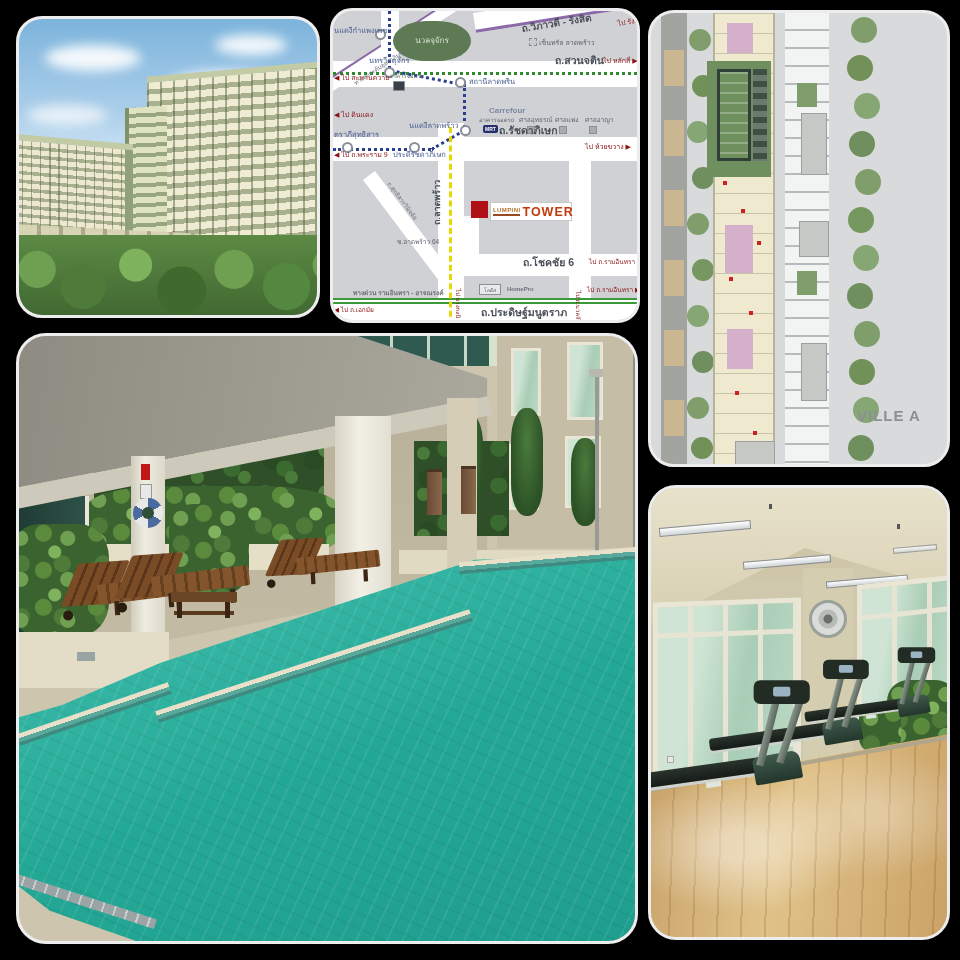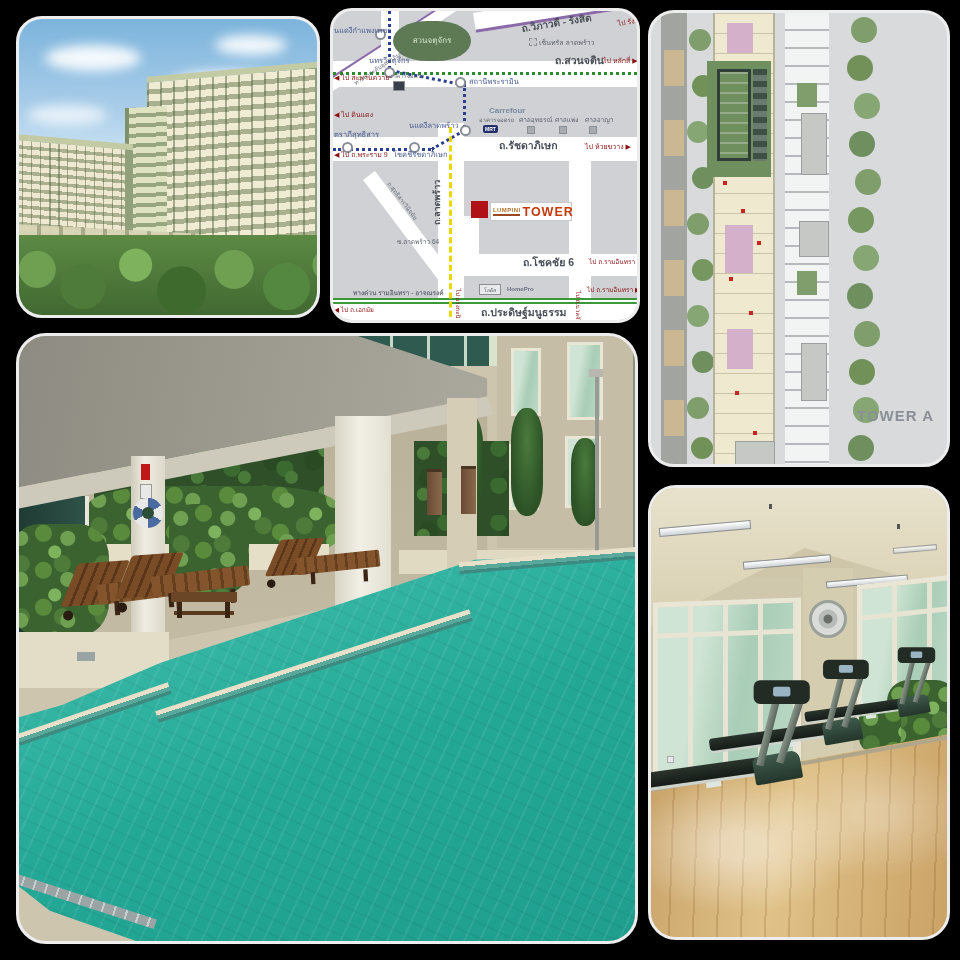--- a/index.html
+++ b/index.html
@@ -147,21 +147,21 @@
     <div class="bts" style="left:0;top:61px;width:100%"></div>
     <div class="exline" style="left:0;top:287px;width:100%"></div>
     <div class="mrt-v" style="left:55px;top:0;height:58px"></div>
     <div class="mrt-h" style="left:57px;top:58px;width:78px;transform:rotate(11deg);transform-origin:left top"></div>
     <div class="mrt-v" style="left:130px;top:70px;height:48px"></div>
     <div class="mrt-h" style="left:98px;top:137px;width:38px;transform:rotate(-30deg);transform-origin:left top"></div>
     <div class="mrt-h" style="left:0;top:137px;width:98px"></div>
     <div class="yel" style="left:116px;top:116px;height:199px"></div>
 
     <div class="abs" style="left:60px;top:10px;width:78px;height:40px;background:#5d7a55;border-radius:50%/58%;display:flex;align-items:center;justify-content:center">
-      <span class="lbl" style="position:static;color:#d9e6cf;font-size:8px">สวนจตุจักร</span>
+      <span class="lbl" style="position:static;color:#d9e6cf;font-size:8px">นวลจุจักร</span>
     </div>
 
     <div class="stc" style="left:42px;top:18px"></div>
     <div class="stc" style="left:51px;top:56px"></div>
     <div class="stc" style="left:122px;top:66px"></div>
     <div class="stc" style="left:127px;top:114px"></div>
     <div class="stc" style="left:76px;top:131px"></div>
     <div class="stc" style="left:9px;top:131px"></div>
 
     <span class="lbl st" style="left:1px;top:16px">นแดงีกำแพงเพชร</span>
@@ -170,54 +170,54 @@
     <div class="iconbox" style="left:60px;top:70px;width:12px;height:10px;background:#3a3f4a"></div>
     <span class="lbl dir" style="left:1px;top:63px">◀ ไป สะพานควาย</span>
     <span class="lbl dir" style="left:1px;top:100px">◀ ไป ดินแดง</span>
     <span class="lbl" style="left:20px;top:70px;font-size:6px;color:#6a6f7a;transform:rotate(-33deg);transform-origin:left top">ทางยกระดับอุตราภิมุข</span>
     <span class="lbl rdname" style="left:188px;top:13px;font-size:10px;transform:rotate(-9deg);transform-origin:left top">ถ.วิภาวดี - รังสิต</span>
     <span class="lbl dir" style="left:284px;top:9px;transform:rotate(-9deg);transform-origin:left top">ไป รังสิต ▶</span>
     <span class="lbl" style="left:206px;top:28px;font-size:7px">เซ็นทรัล ลาดพร้าว</span>
     <div class="iconbox" style="left:196px;top:27px;width:8px;height:8px;border-style:dashed;background:#c9cbce"></div>
     <span class="lbl rdname" style="left:222px;top:44px">ถ.สวนจติน</span>
     <span class="lbl dir" style="left:270px;top:46px">ไป หลักสี่ ▶</span>
-    <span class="lbl st" style="left:136px;top:67px">สถานีพระรามิน</span>
+    <span class="lbl st" style="left:136px;top:67px">สถานีลาดพริน</span>
     <span class="lbl" style="left:156px;top:96px;color:#7a8aa0;font-weight:bold">Carrefour</span>
     <span class="lbl" style="left:146px;top:106px;font-size:6px">อาคารจอดรถ</span>
     <span class="mrtbadge abs" style="left:150px;top:114px">MRT</span>
     <span class="lbl" style="left:186px;top:106px;font-size:6.5px">ศาลอุทธรณ์</span>
     <span class="lbl" style="left:222px;top:106px;font-size:6.5px">ศาลแพ่ง</span>
     <span class="lbl" style="left:252px;top:106px;font-size:6.5px">ศาลอาญา</span>
     <div class="sq" style="left:194px;top:115px"></div>
     <div class="sq" style="left:226px;top:115px"></div>
     <div class="sq" style="left:256px;top:115px"></div>
-    <span class="lbl rdname" style="left:166px;top:129px">ถ.รัชดาภิเษก</span>
+    <span class="lbl rdname" style="left:166px;top:114px">ถ.รัชดาภิเษก</span>
     <span class="lbl dir" style="left:252px;top:132px">ไป ห้วยขวาง ▶</span>
     <span class="lbl st" style="left:76px;top:111px">นแดงีลาดพร้าว</span>
     <span class="lbl st" style="left:1px;top:120px">ตราภีสุทธิสาร</span>
     <span class="lbl dir" style="left:1px;top:140px">◀ ไป ถ.พระราม 9</span>
-    <span class="lbl st" style="left:60px;top:140px">โชคชีรัชดาภิเษก</span>
+    <span class="lbl st" style="left:60px;top:140px">ประดีรัชดาภิเษก</span>
     <span class="lbl rdname" style="left:100px;top:214px;font-size:9px;transform:rotate(-90deg);transform-origin:left top">ถ.ลาดพร้าว</span>
     <span class="lbl" style="left:58px;top:170px;font-size:6px;color:#6a6f7a;transform:rotate(53deg);transform-origin:left top">ถ.สุทธิสารวินิจฉัย</span>
     <span class="lbl" style="left:64px;top:228px;font-size:6.5px">ซ.ลาดพร้าว 64</span>
 
     <div class="logo-red" style="left:138px;top:190px"></div>
     <div class="logo-box" style="left:157px;top:191px">
       <span class="logo-lum">LUMPINI</span>
       <span class="logo-vil">TOWER</span>
     </div>
     <span class="lbl rdname" style="left:190px;top:246px">ถ.โชคชัย 6</span>
     <span class="lbl dir" style="left:256px;top:248px;font-size:6.5px">ไป ถ.รามอินทรา ▶</span>
     <div class="iconbox" style="left:146px;top:273px;width:22px;height:11px">
         <span>โลตัส</span>
       </div>
     <span class="lbl" style="left:174px;top:275px;font-size:6px;font-weight:bold;color:#6a7080">HomePro</span>
     <span class="lbl" style="left:20px;top:279px;font-size:6.5px;color:#6a6f7a;font-weight:bold">ทางด่วน รามอินทรา - อาจณรงค์</span>
     <span class="lbl dir" style="left:1px;top:296px;font-size:6.5px">◀ ไป ถ.เอกมัย</span>
-    <span class="lbl rdname" style="left:148px;top:296px">ถ.ประดิษฐ์มนูธรรม</span>
+    <span class="lbl rdname" style="left:148px;top:296px">ถ.ประดิษฐ์มนูตราภ</span>
     <span class="lbl dir" style="left:254px;top:276px;font-size:6.5px">ไป ถ.รามอินทรา ▶</span>
     <span class="lbl dir" style="left:128px;top:278px;font-size:6px;transform:rotate(90deg);transform-origin:left top">ไป บางกะปิ</span>
     <span class="lbl dir" style="left:248px;top:280px;font-size:6px;transform:rotate(90deg);transform-origin:left top">ไป ถ.นวลจันทร์</span>
   </section>
 
   <section class="tile t-plan">
     <div class="abs" style="left:10px;top:0;width:26px;height:100%;background:#a2a4a0">
       <div class="abs" style="inset:3px;background:repeating-linear-gradient(180deg,transparent 0 34px,#cbb892 34px 70px)"></div>
     </div>
     <div class="treecol" style="left:38px;top:16px;width:22px;height:22px;background:#7f9e6b;box-shadow:3px 46px 0 #719158,-2px 92px 0 #86a673,3px 138px 0 #6f8f5f,-2px 184px 0 #7f9e6b,3px 230px 0 #769760,-2px 276px 0 #86a673,3px 322px 0 #6f8f5f,-2px 368px 0 #7f9e6b,2px 408px 0 #719158"></div>
@@ -230,21 +230,21 @@
     <div class="abs" style="left:76px;top:316px;width:26px;height:40px;background:#d4b0ca"></div>
     <div class="abs" style="left:72px;top:168px;width:4px;height:4px;background:#c22;box-shadow:18px 28px 0 #c22,34px 60px 0 #c22,6px 96px 0 #c22,26px 130px 0 #c22,12px 210px 0 #c22,30px 250px 0 #c22"></div>
     <div class="abs" style="left:134px;top:0;width:44px;height:100%;background:repeating-linear-gradient(180deg,#f2f3f3 0 16px,#b6babc 16px 18px)"></div>
     <div class="abs" style="left:146px;top:70px;width:20px;height:24px;background:#7f9e6b"></div>
     <div class="abs" style="left:146px;top:258px;width:20px;height:24px;background:#7f9e6b"></div>
     <div class="abs" style="left:150px;top:100px;width:26px;height:62px;background:#c6c8c6;border:1px solid #9aa0a0"></div>
     <div class="abs" style="left:148px;top:208px;width:30px;height:36px;background:#c6c8c6;border:1px solid #9aa0a0"></div>
     <div class="abs" style="left:150px;top:330px;width:26px;height:58px;background:#c6c8c6;border:1px solid #9aa0a0"></div>
     <div class="abs" style="left:84px;top:428px;width:40px;height:26px;background:#c6c8c6;border:1px solid #9aa0a0"></div>
     <div class="treecol" style="left:200px;top:4px;box-shadow:-4px 38px 0 #719158,3px 76px 0 #86a673,-2px 114px 0 #6f8f5f,4px 152px 0 #7f9e6b,-3px 190px 0 #769760,2px 228px 0 #86a673,-4px 266px 0 #6f8f5f,3px 304px 0 #7f9e6b,-2px 342px 0 #719158,2px 380px 0 #86a673,-3px 418px 0 #6f8f5f"></div>
-    <span class="tower" style="left:206px;top:394px">TOWER A</span>
+    <span class="tower" style="left:206px;top:394px">VILLE A</span>
   </section>
 
   <section class="tile t-pool">
     <div class="abs" style="left:300px;top:0;width:175px;height:30px;background:repeating-linear-gradient(90deg,#2e5a50 0 34px,#c8d8c8 34px 37px)"></div>
     <div class="abs" style="left:470px;top:0;width:152px;height:30px;background:#d8e2cc"></div>
     <div class="abs" style="left:478px;top:0;width:144px;height:212px;background:#c5bda6"></div>
     <div class="win abs" style="left:492px;top:12px;width:30px;height:68px;border-width:3px"></div>
     <div class="win abs" style="left:548px;top:6px;width:36px;height:78px;border-width:3px"></div>
     <div class="win abs" style="left:490px;top:108px;width:30px;height:66px;border-width:3px"></div>
     <div class="win abs" style="left:546px;top:100px;width:36px;height:72px;border-width:3px"></div>

